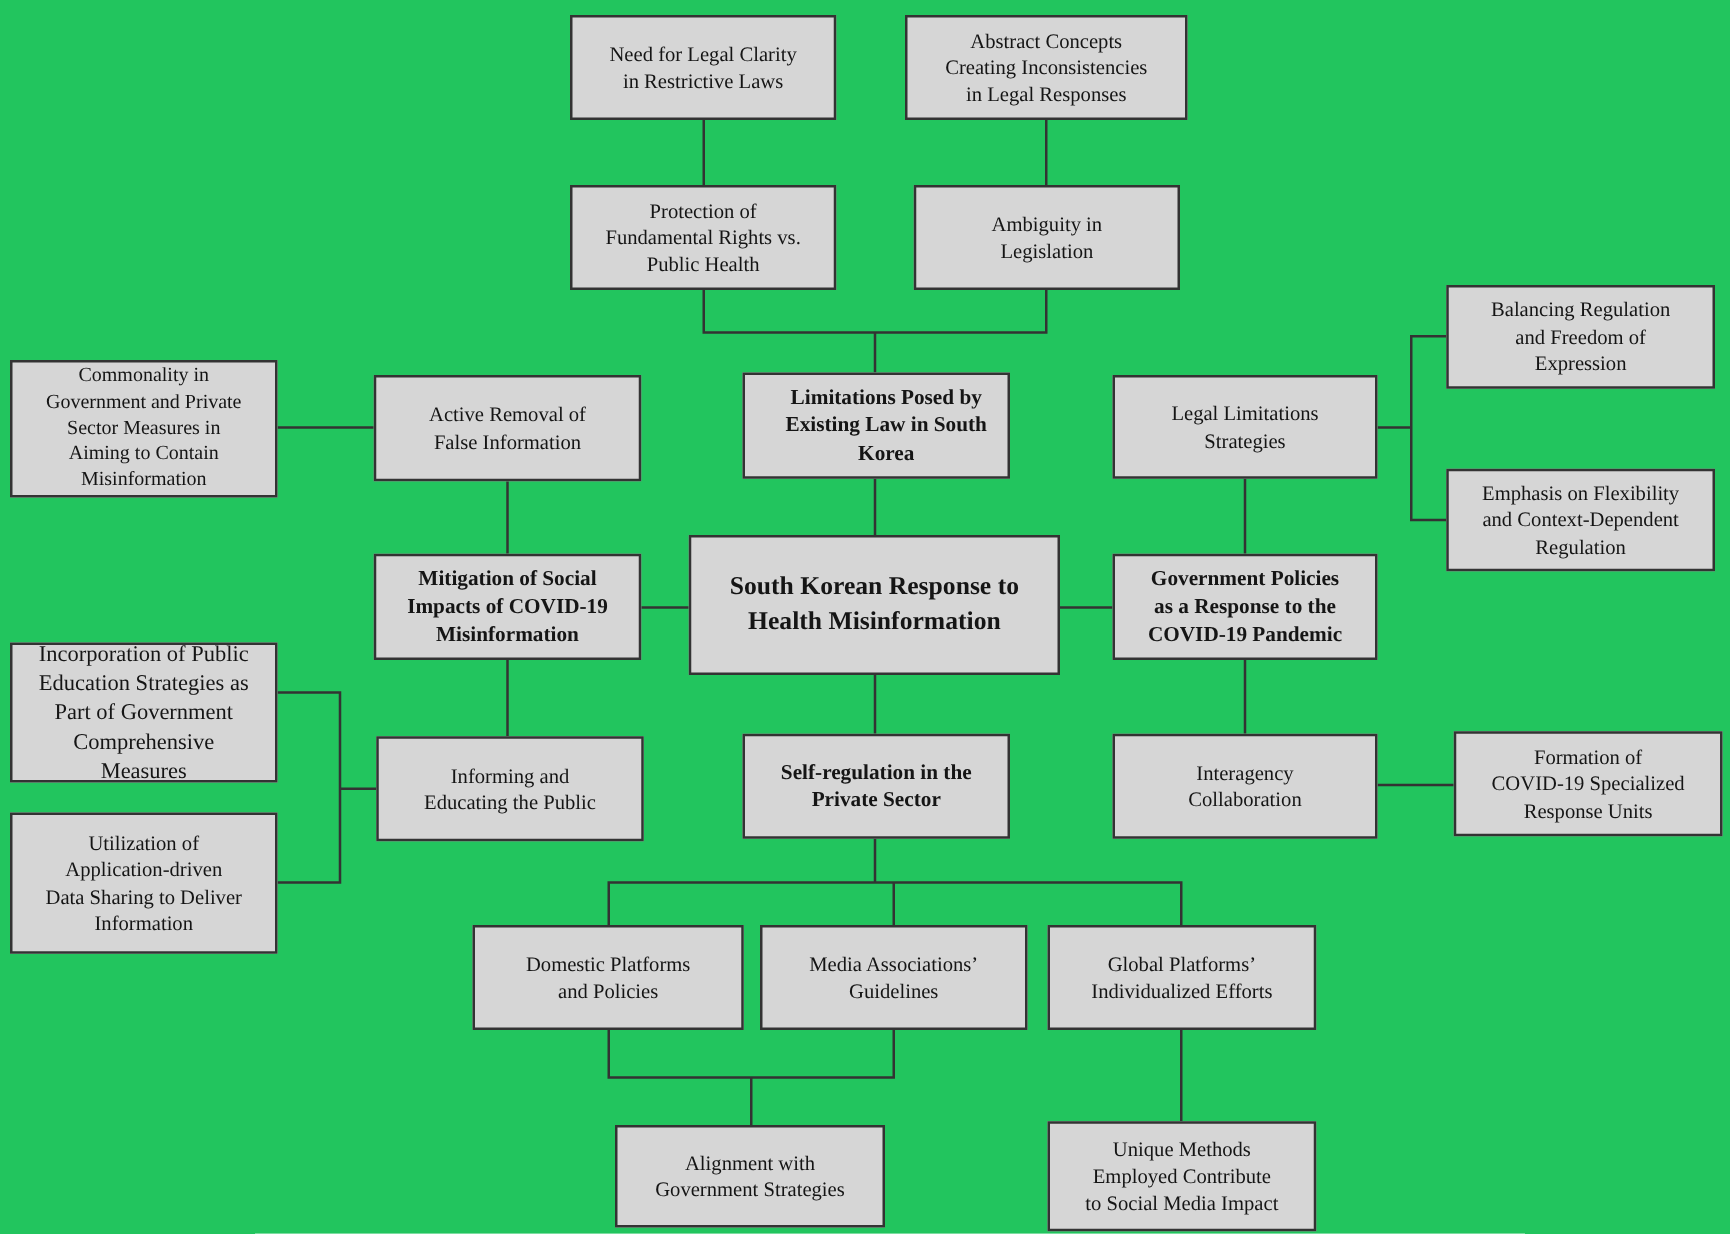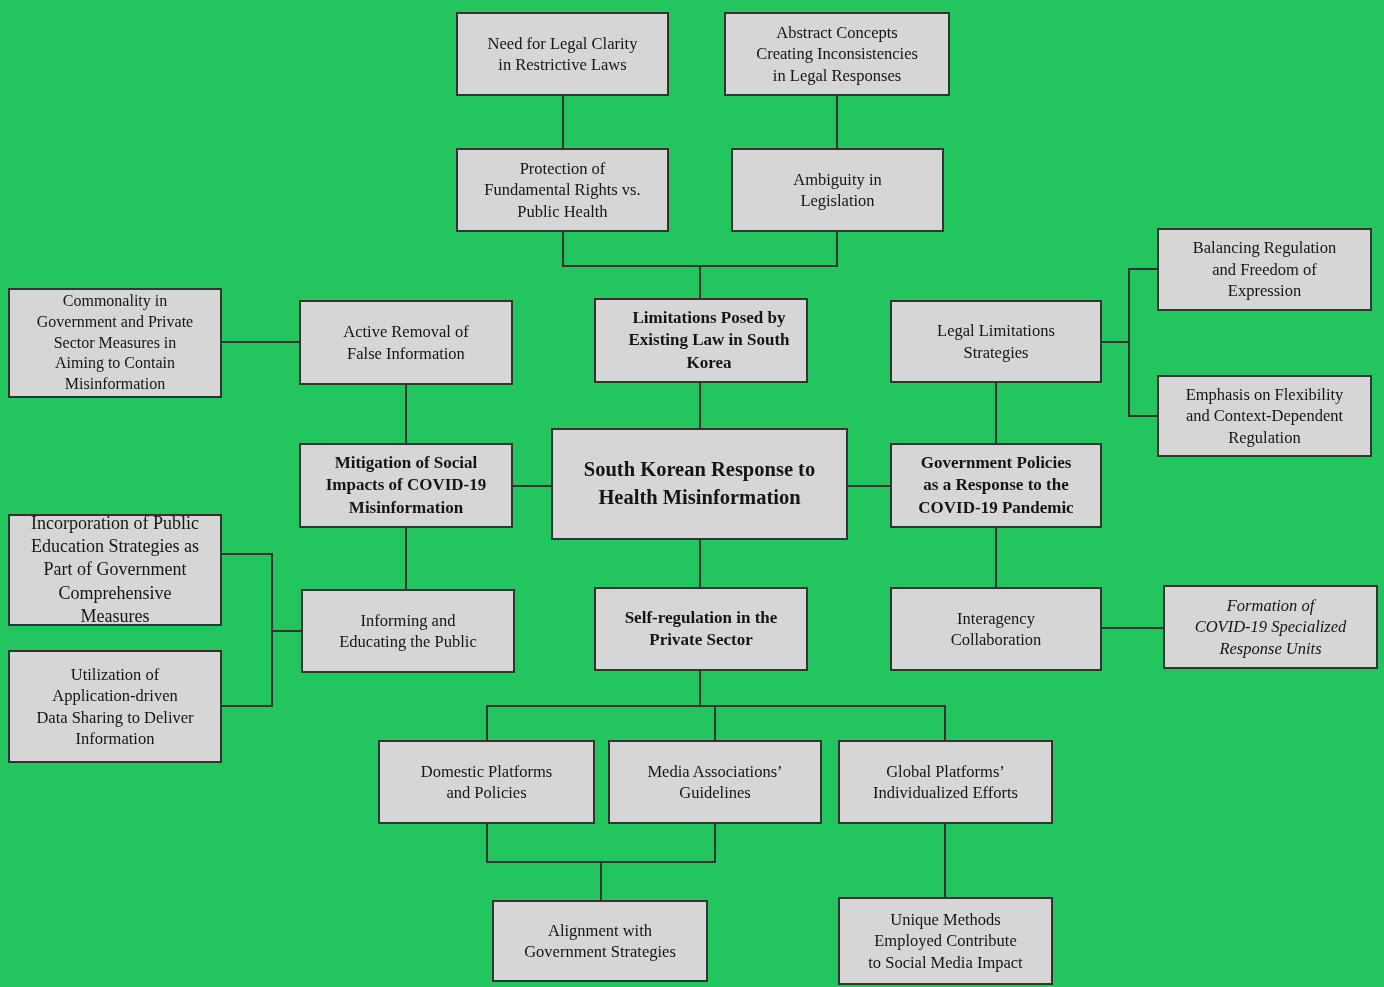--- a/index.html
+++ b/index.html
@@ -140,21 +140,21 @@
 
   <div class="node" style="left:301px; top:589px; width:214px; height:84px;">Informing and
 Educating the Public</div>
 
   <div class="node bold" style="left:594px; top:587px; width:214px; height:84px;">Self-regulation in the
 Private Sector</div>
 
   <div class="node" style="left:890px; top:587px; width:212px; height:84px;">Interagency
 Collaboration</div>
 
-  <div class="node" style="left:1163px; top:585px; width:215px; height:84px;font-style:italic;">Formation of
+  <div class="node" style="left:1163px; top:585px; width:215px; height:84px;">Formation of
 COVID-19 Specialized
 Response Units</div>
 
   <div class="node" style="left:378px; top:740px; width:217px; height:84px;">Domestic Platforms
 and Policies</div>
 
   <div class="node" style="left:608px; top:740px; width:214px; height:84px;">Media Associations’
 Guidelines</div>
 
   <div class="node" style="left:838px; top:740px; width:215px; height:84px;">Global Platforms’

